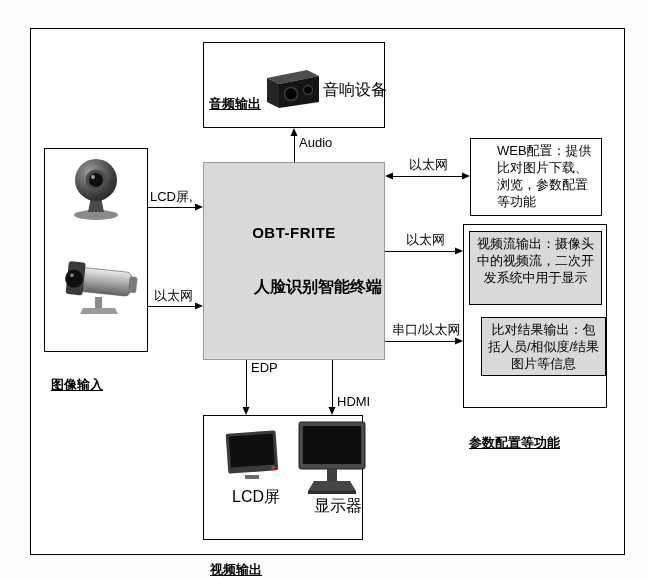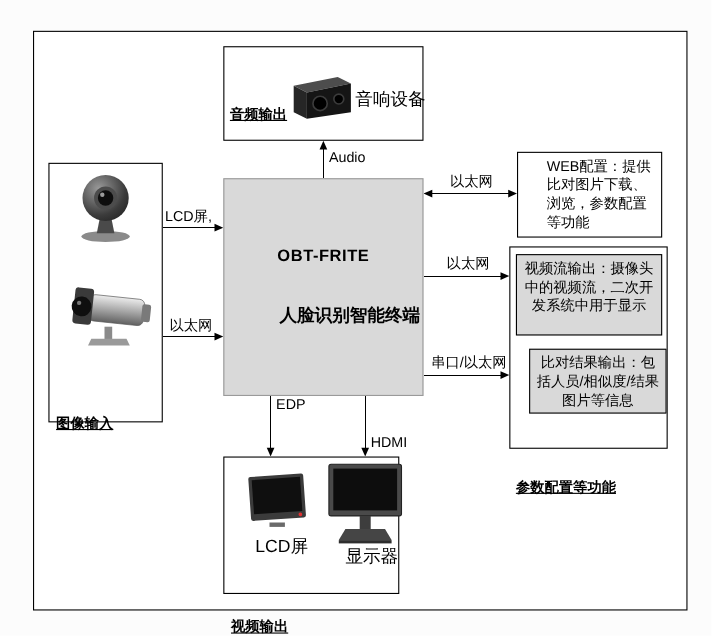--- a/index.html
+++ b/index.html
@@ -74,21 +74,21 @@
     <span class="abs plain-label" style="left:119px; top:37px;">音响设备</span>
   </div>
 
   <span class="abs conn-label" style="left:299px; top:135px;">Audio</span>
 
   <div class="abs terminal" style="left:203px; top:162px; width:182px; height:198px;gap:36px;">
     <div class="terminal-model">OBT-FRITE</div>
     <div class="terminal-name">人脸识别智能终端</div>
   </div>
 
-  <div class="abs frame" style="left:44px; top:148px; width:104px; height:236px;">
+  <div class="abs frame" style="left:44px; top:148px; width:104px; height:204px;">
     <svg class="abs" style="left:13px; top:8px;" width="78" height="64" viewBox="0 0 78 64">
       <defs>
         <radialGradient id="wg" cx="0.35" cy="0.3" r="0.95">
           <stop offset="0" stop-color="#9a9a9a"></stop>
           <stop offset="0.6" stop-color="#3c3c3c"></stop>
           <stop offset="1" stop-color="#181818"></stop>
         </radialGradient>
       </defs>
       <ellipse cx="38" cy="58" rx="22" ry="5" fill="#8a8a8a"></ellipse>
       <path d="M33 40 L43 40 L46 55 L30 55 Z" fill="#4a4a4a"></path>

